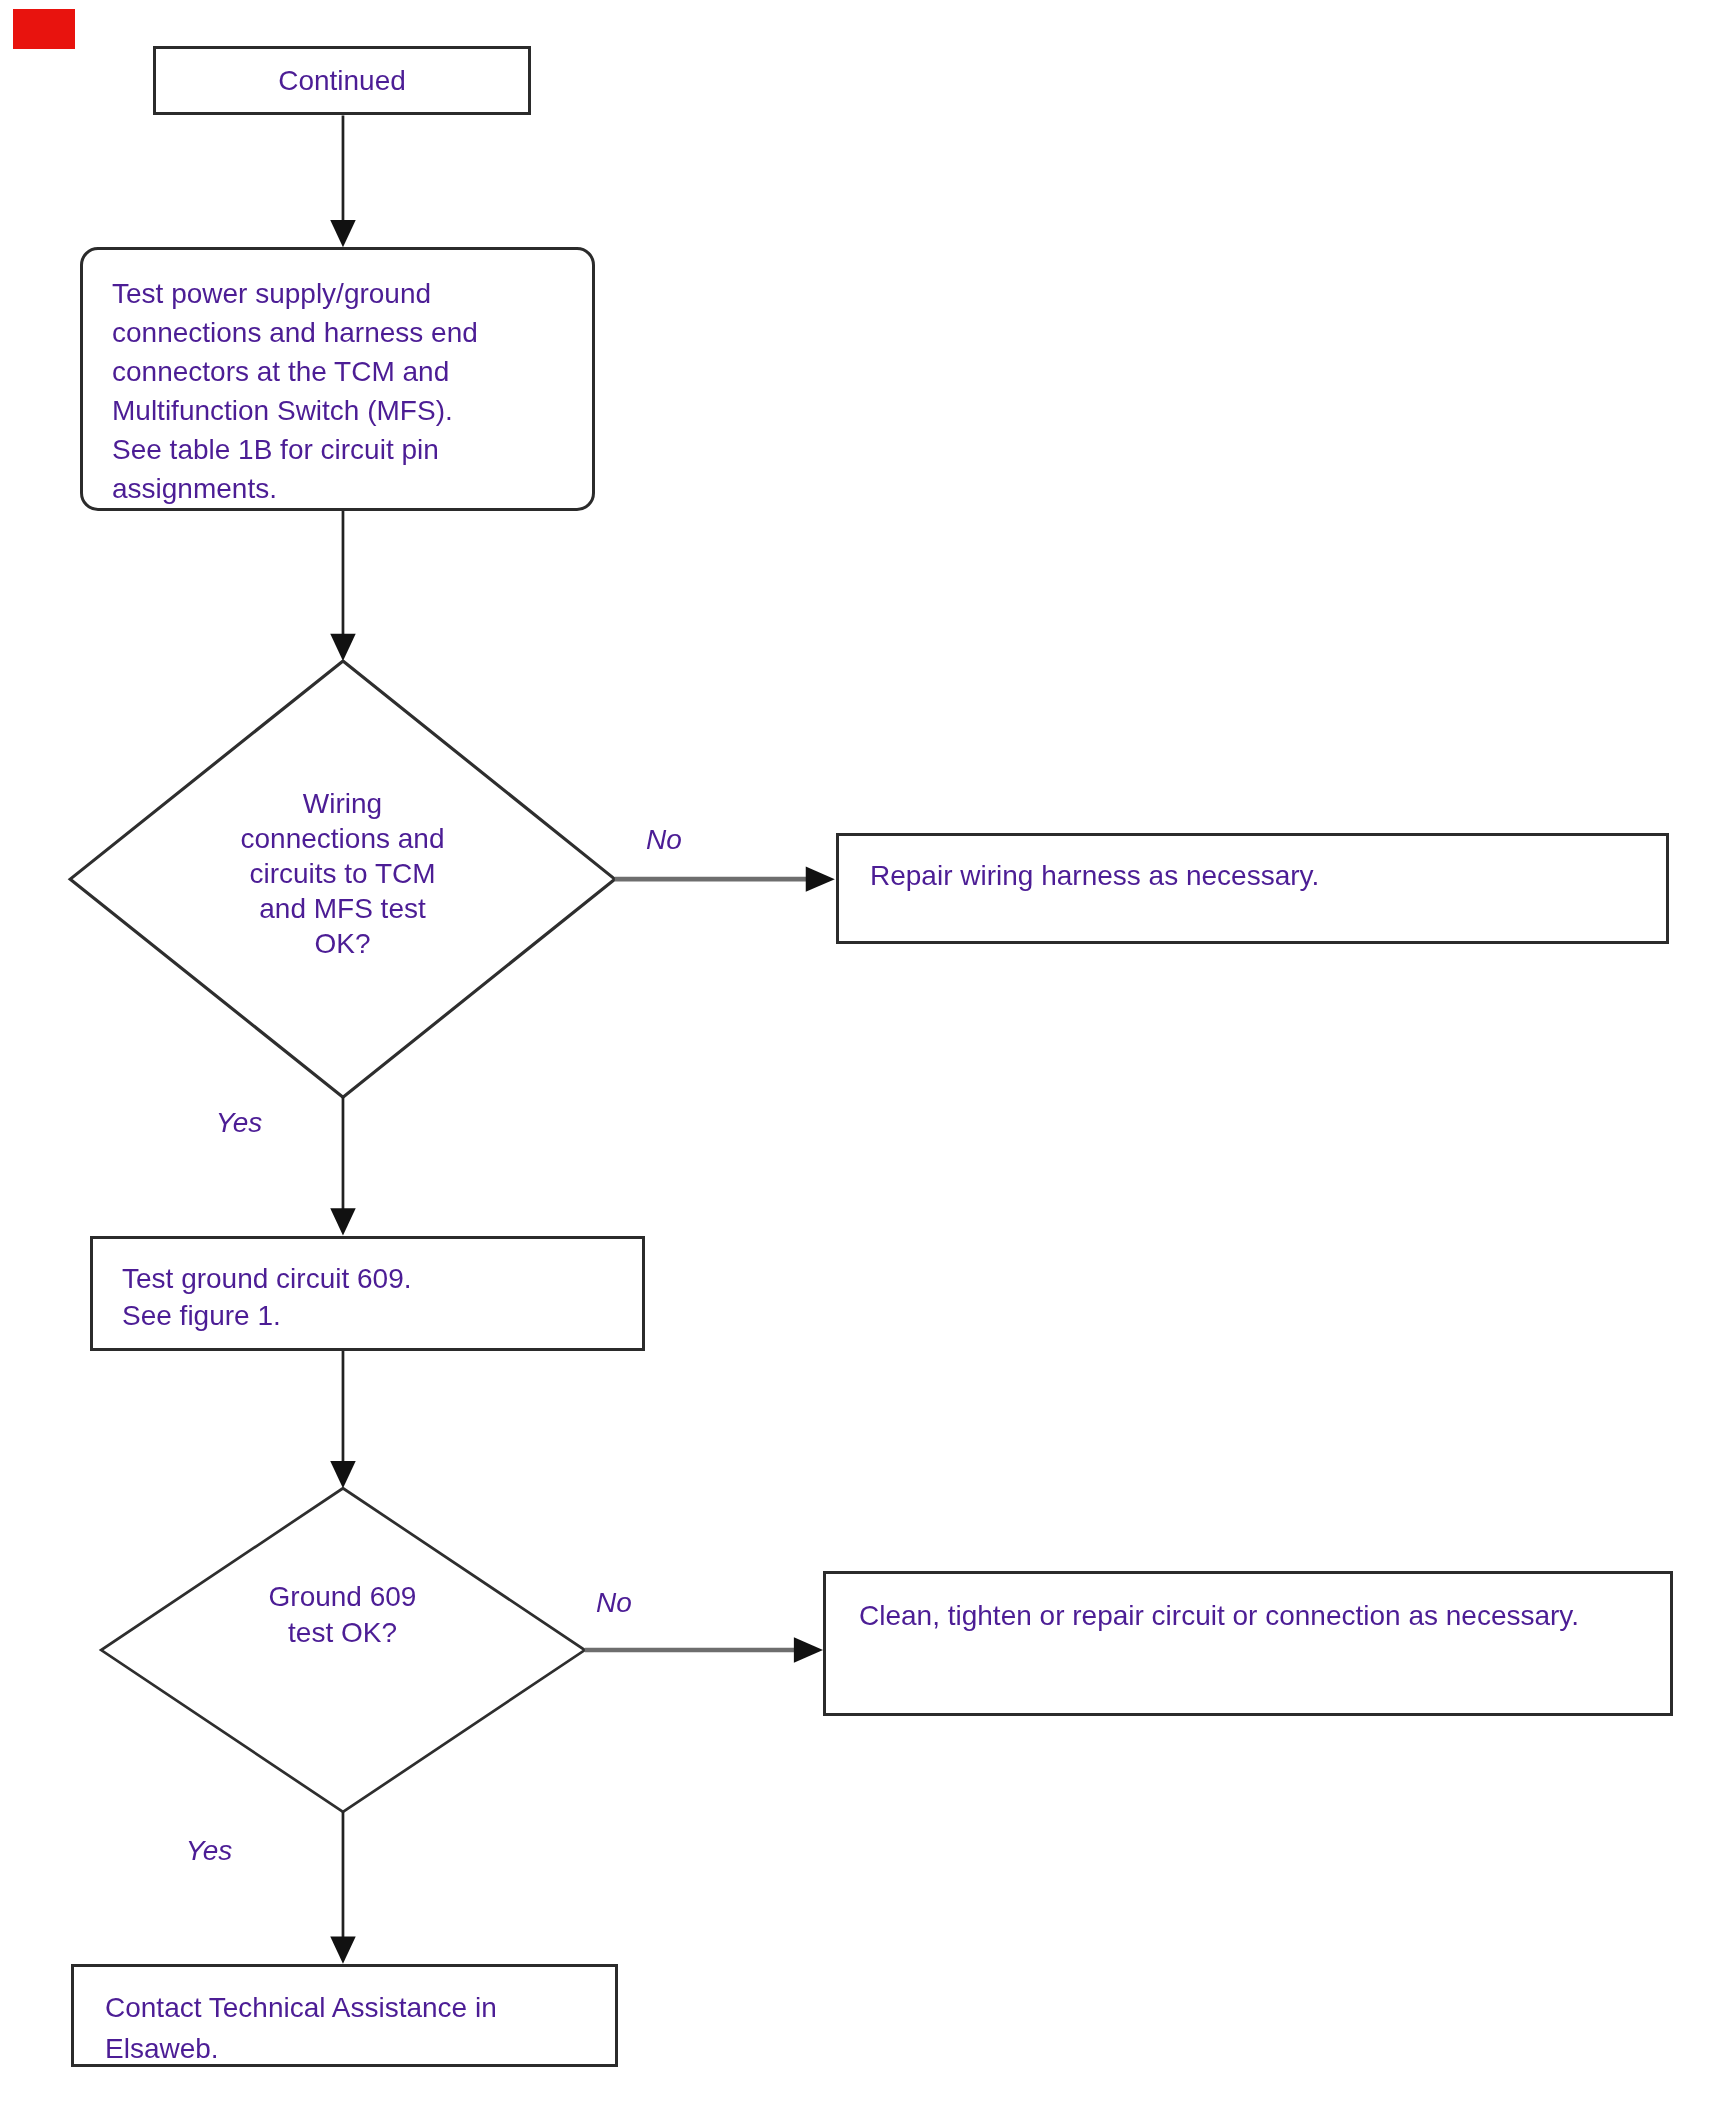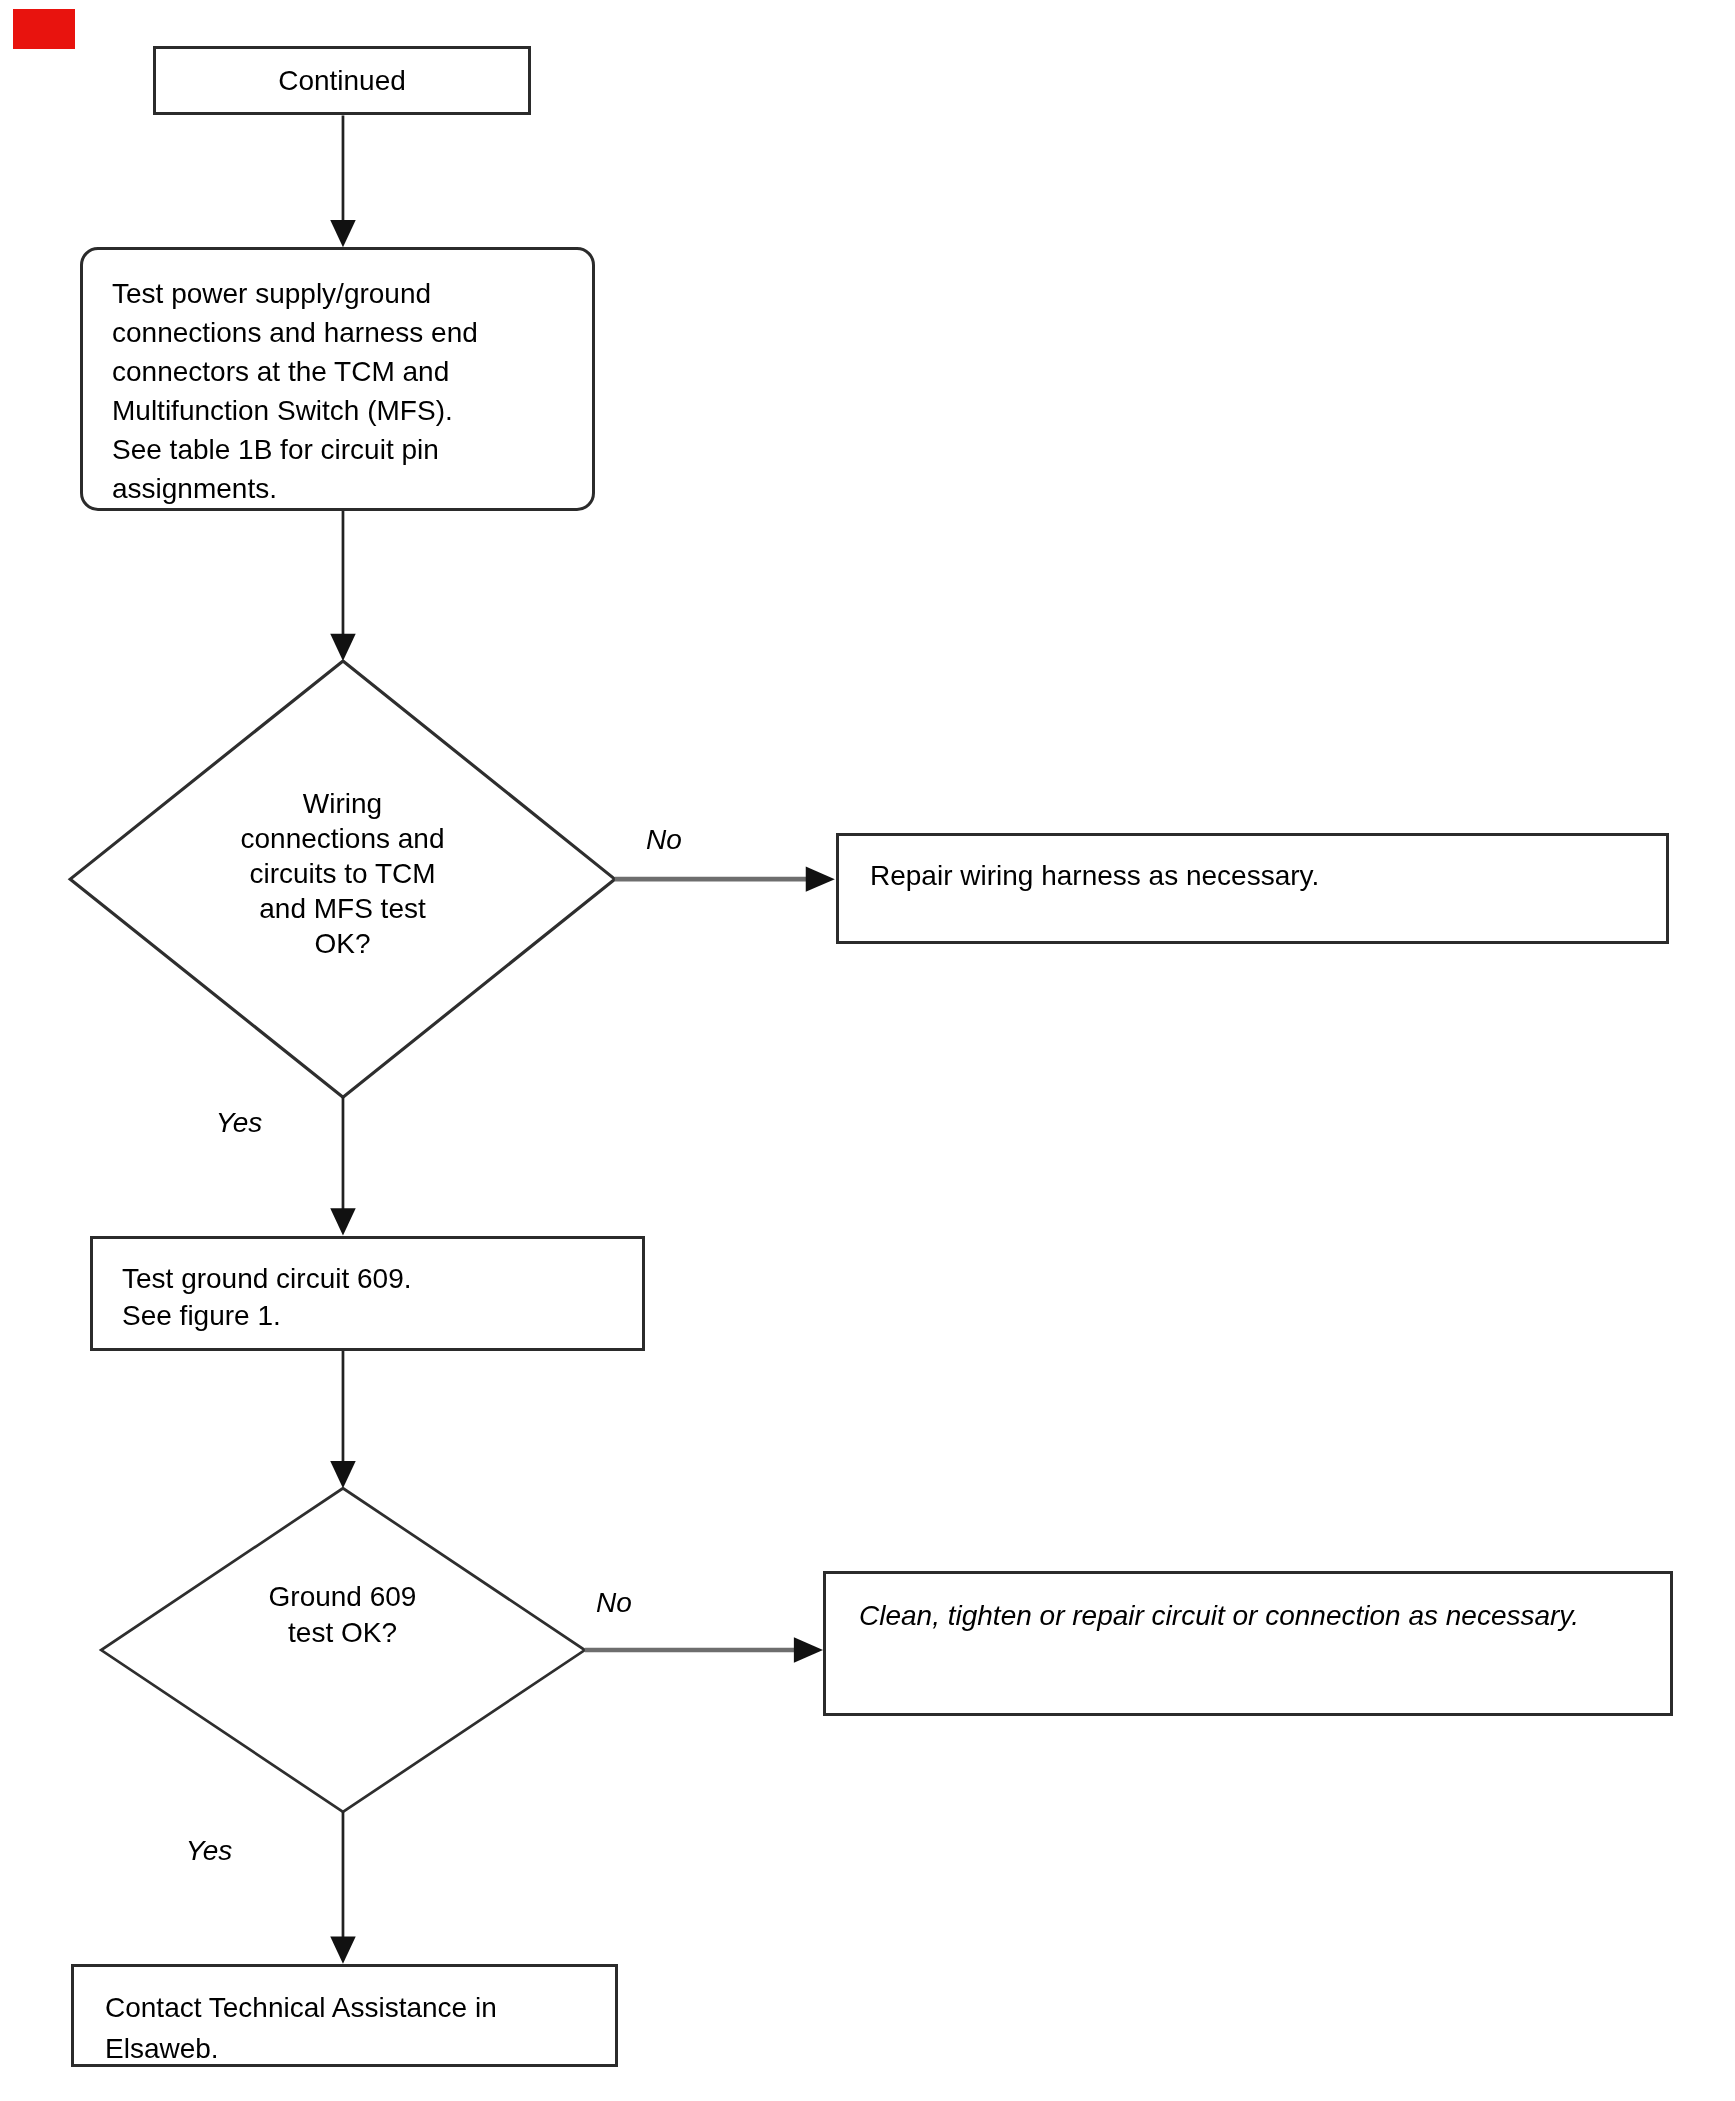--- a/index.html
+++ b/index.html
@@ -1,21 +1,21 @@
 <!DOCTYPE html>
 <html style="font-size:14.5px"><head>
 <meta charset="utf-8">
 <style>
   html,body{margin:0;padding:0;background:#ffffff;}
   #canvas{
     position:relative;
     width:1736px;height:2101px;
     background:#ffffff;
     font-family:"Liberation Sans","DejaVu Sans",sans-serif;
-    color:#000000;
+    color:#4c1d95;
   }
   #connector-layer{position:absolute;left:0;top:0;z-index:1;}
   .marker{
     position:absolute;left:12.7px;top:9px;width:62px;height:40px;
     background:#e8130e;z-index:3;
   }
   .box{
     position:absolute;background:#ffffff;border:3.6px solid #2b2b2b;
     box-sizing:border-box;z-index:2;
   }
@@ -120,21 +120,21 @@
   </div>
 
   <div class="dz-text" style="left:188px;top:1579px;width:309px;line-height:36px;">
     <span class="line">Ground 609</span>
     <span class="line">test OK?</span>
   </div>
 
   <div class="branch-label" style="left:573px;top:1587px;">No</div>
   <div class="branch-label" style="left:168px;top:1835px;">Yes</div>
 
-  <div class="box" style="left:823px;top:1571px;width:850px;height:145px;padding:22px 0 0 33px;font-style:italic;">
+  <div class="box" style="left:823px;top:1571px;width:850px;height:145px;padding:22px 0 0 33px;">
     <div class="box-text">Clean, tighten or repair circuit or connection as necessary.</div>
   </div>
 
   <div class="box" style="left:71px;top:1964px;width:547px;height:103px;padding:20px 0 0 31px;">
     <div class="box-text" style="line-height:41px;">
       <span class="line">Contact Technical Assistance in</span>
       <span class="line">Elsaweb.</span>
     </div>
   </div>
 

